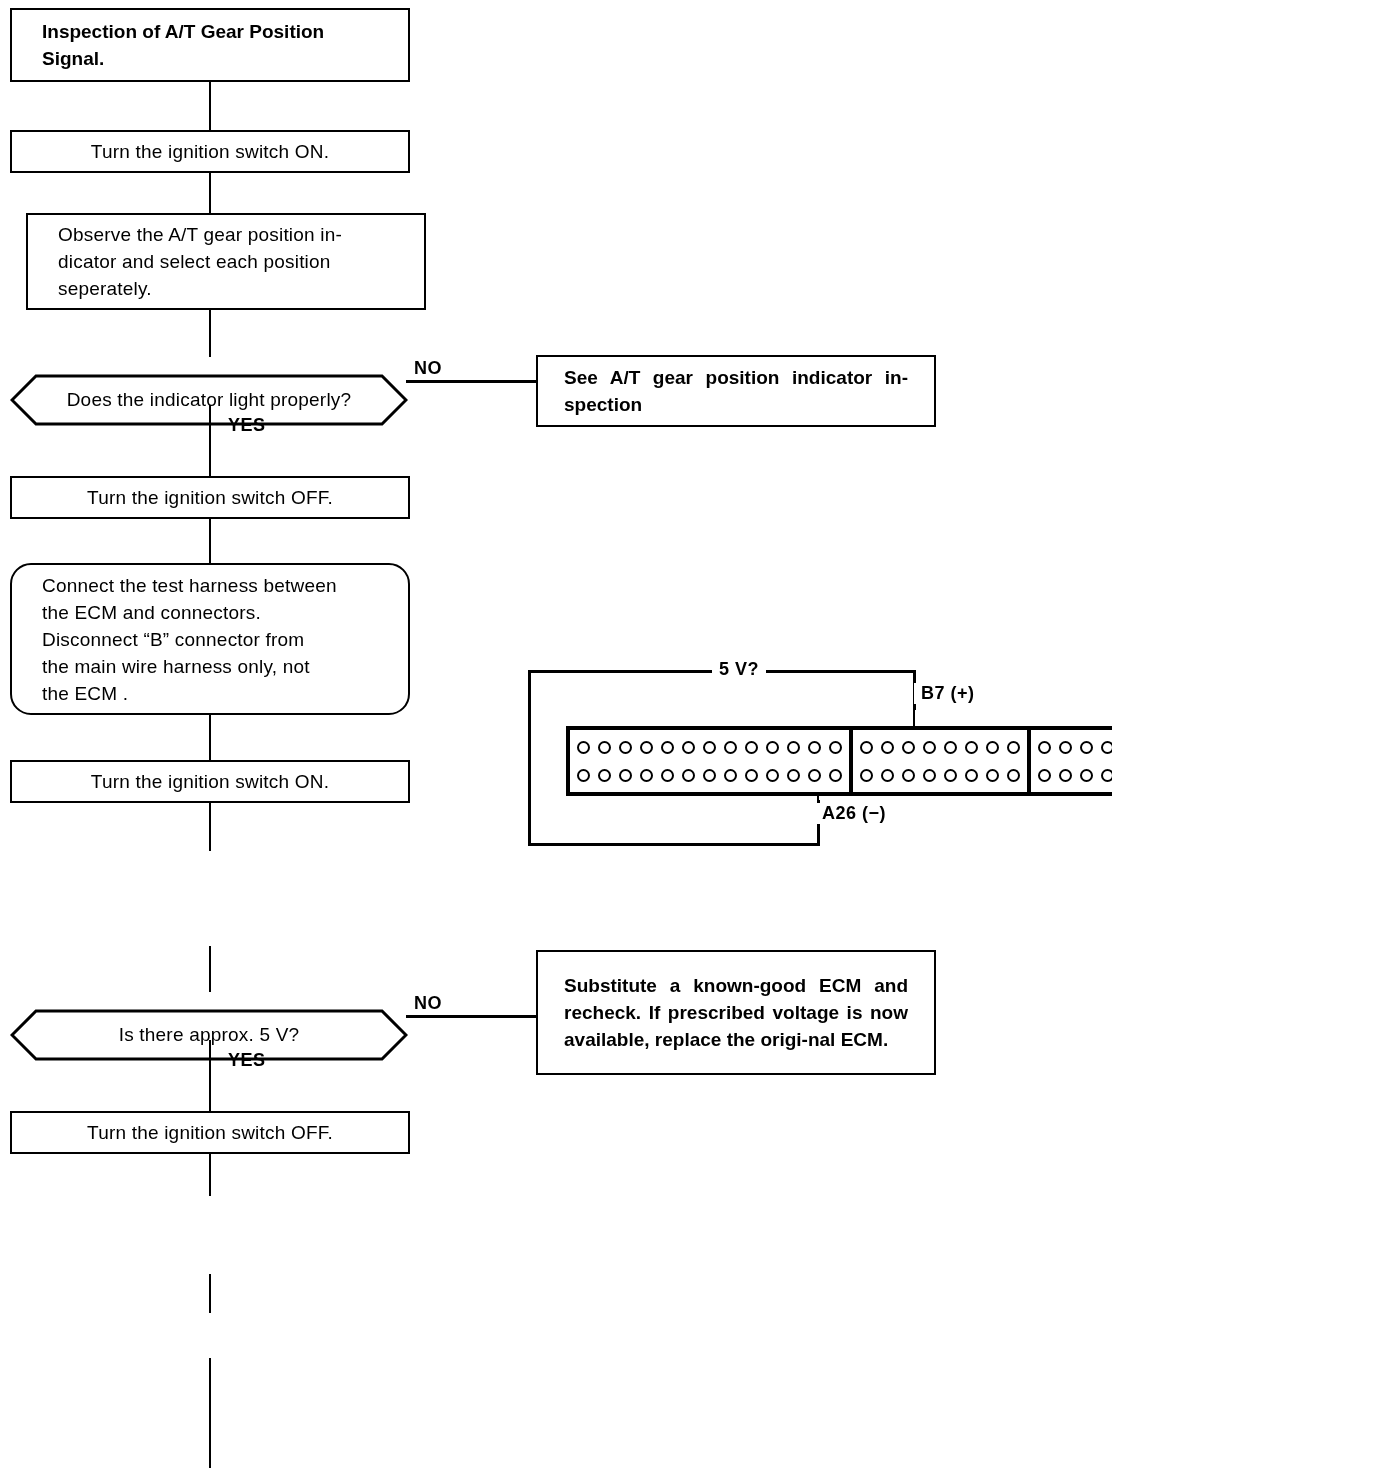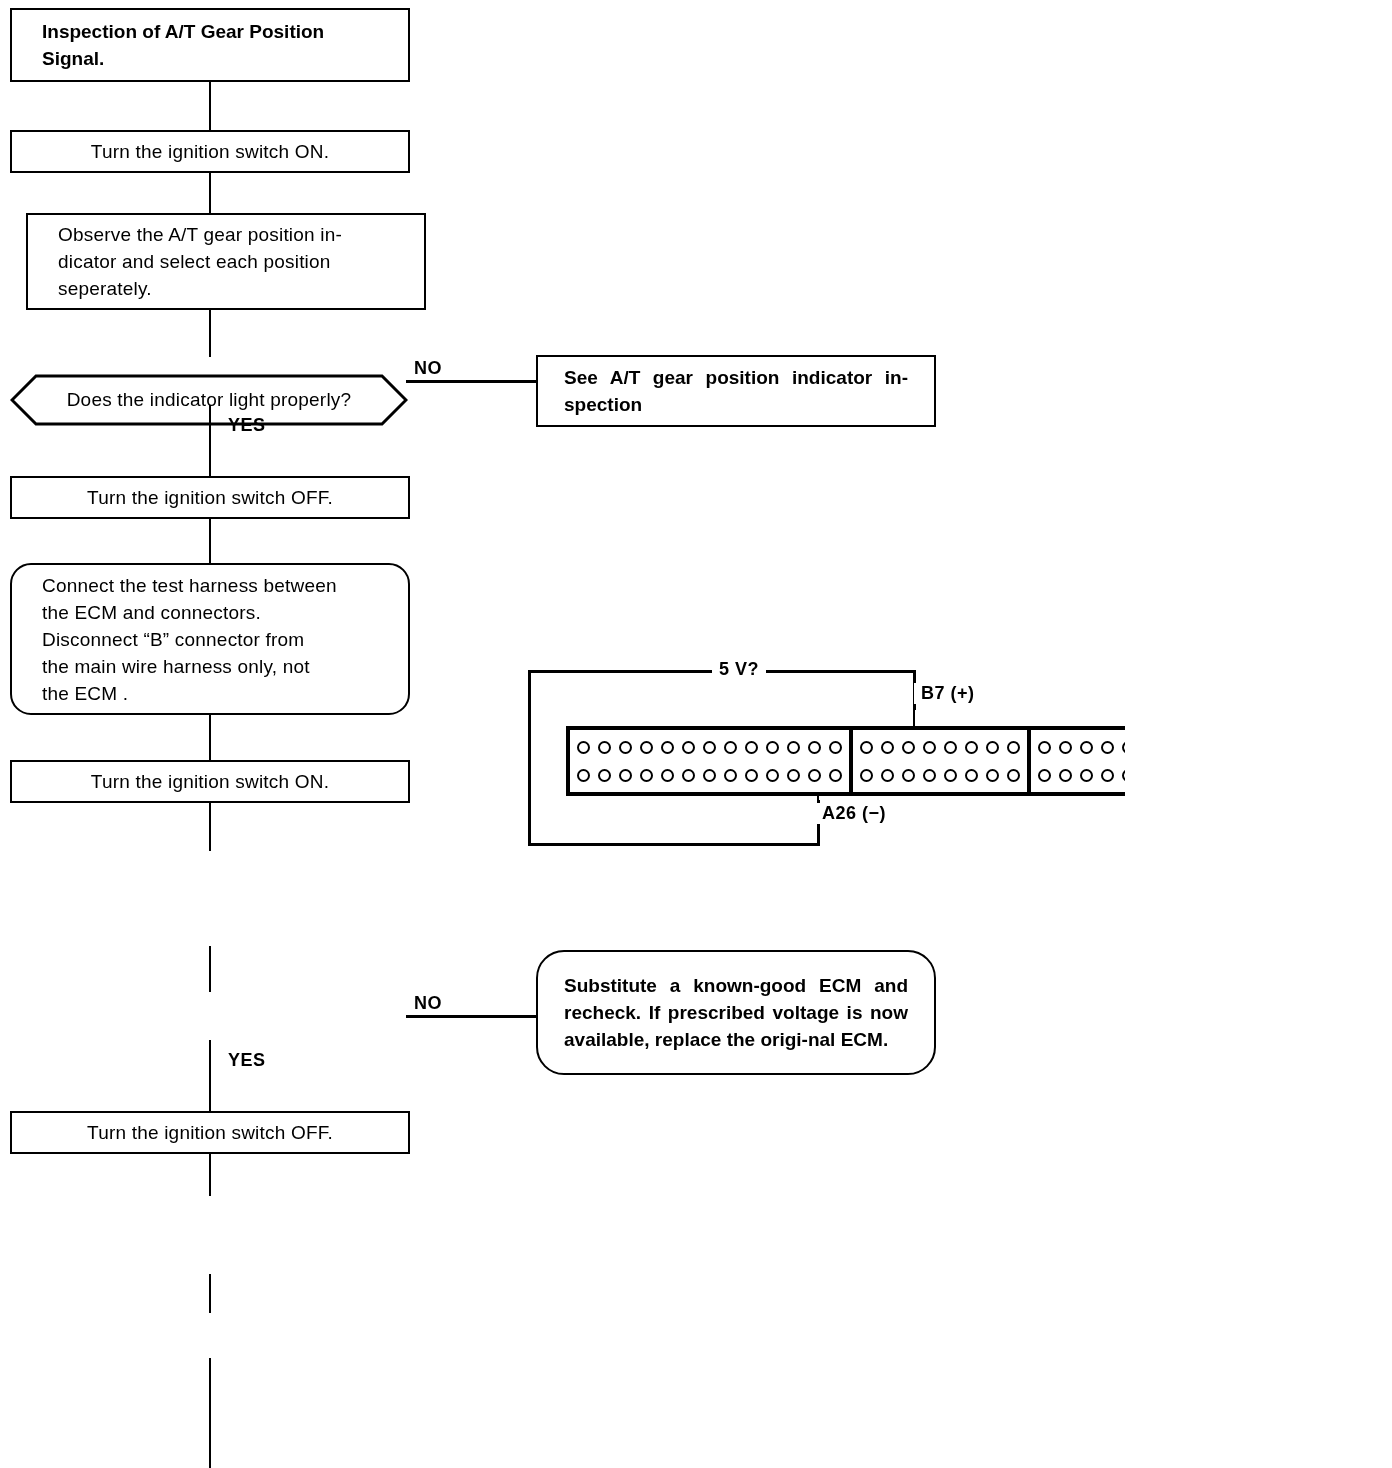--- a/index.html
+++ b/index.html
@@ -11,21 +11,20 @@
   body {
     font-family: "Liberation Sans", sans-serif;
     color: #000000;
   }
   #canvas {
     position: relative;
     width: 1112px;
     height: 1468px;
     background: #ffffff;
     overflow: hidden;
-    padding-left: 13px;
   }
 
   
   .box {
     position: absolute;
     box-sizing: border-box;
     border: 2px solid #000;
     background: #fff;
     display: flex;
     flex-direction: column;
@@ -160,32 +159,38 @@
 Disconnect “B” connector from
 the main wire harness only, not
 the ECM .</div>
   </div>
 
   <div class="box center" style="left:10px; top:760px; width:400px; height:43px;">
     <div class="txt">Turn the ignition switch ON.</div>
   </div>
 
 
+  <div class="hex" style="left:10px; top:990px; width:398px; height:52px;">
+    <svg width="398" height="52" viewBox="0 0 398 52">
+      <polygon points="26,2 372,2 396,26 372,50 26,50 2,26" fill="#ffffff" stroke="#000000" stroke-width="3"></polygon>
+    </svg>
+    <div class="txt">Is there approx. 5 V?</div>
+  </div>
 
   <div class="box center" style="left:10px; top:1111px; width:400px; height:43px;">
     <div class="txt">Turn the ignition switch OFF.</div>
   </div>
 
 
 
   <div class="box bold just" style="left:536px; top:355px; width:400px; height:72px;">
     <div class="txt" style="padding:0 26px;">See A/T gear position indicator in-spection</div>
   </div>
 
-  <div class="box bold just" style="left:536px; top:950px; width:400px; height:125px;border-radius:28px;">
+  <div class="box bold just" style="left:536px; top:950px; width:400px; height:125px;">
     <div class="txt" style="padding:0 26px;">Substitute a known-good ECM and recheck. If prescribed voltage is now available, replace the origi-nal ECM.</div>
   </div>
 
   <div class="vline" style="left:209px; top:82px;   height:48px;"></div>
   <div class="vline" style="left:209px; top:173px;  height:40px;"></div>
   <div class="vline" style="left:209px; top:310px;  height:47px;"></div>
   <div class="vline" style="left:209px; top:405px;  height:71px;"></div>
   <div class="vline" style="left:209px; top:519px;  height:44px;"></div>
   <div class="vline" style="left:209px; top:715px;  height:45px;"></div>
   <div class="vline" style="left:209px; top:803px;  height:48px;"></div>

